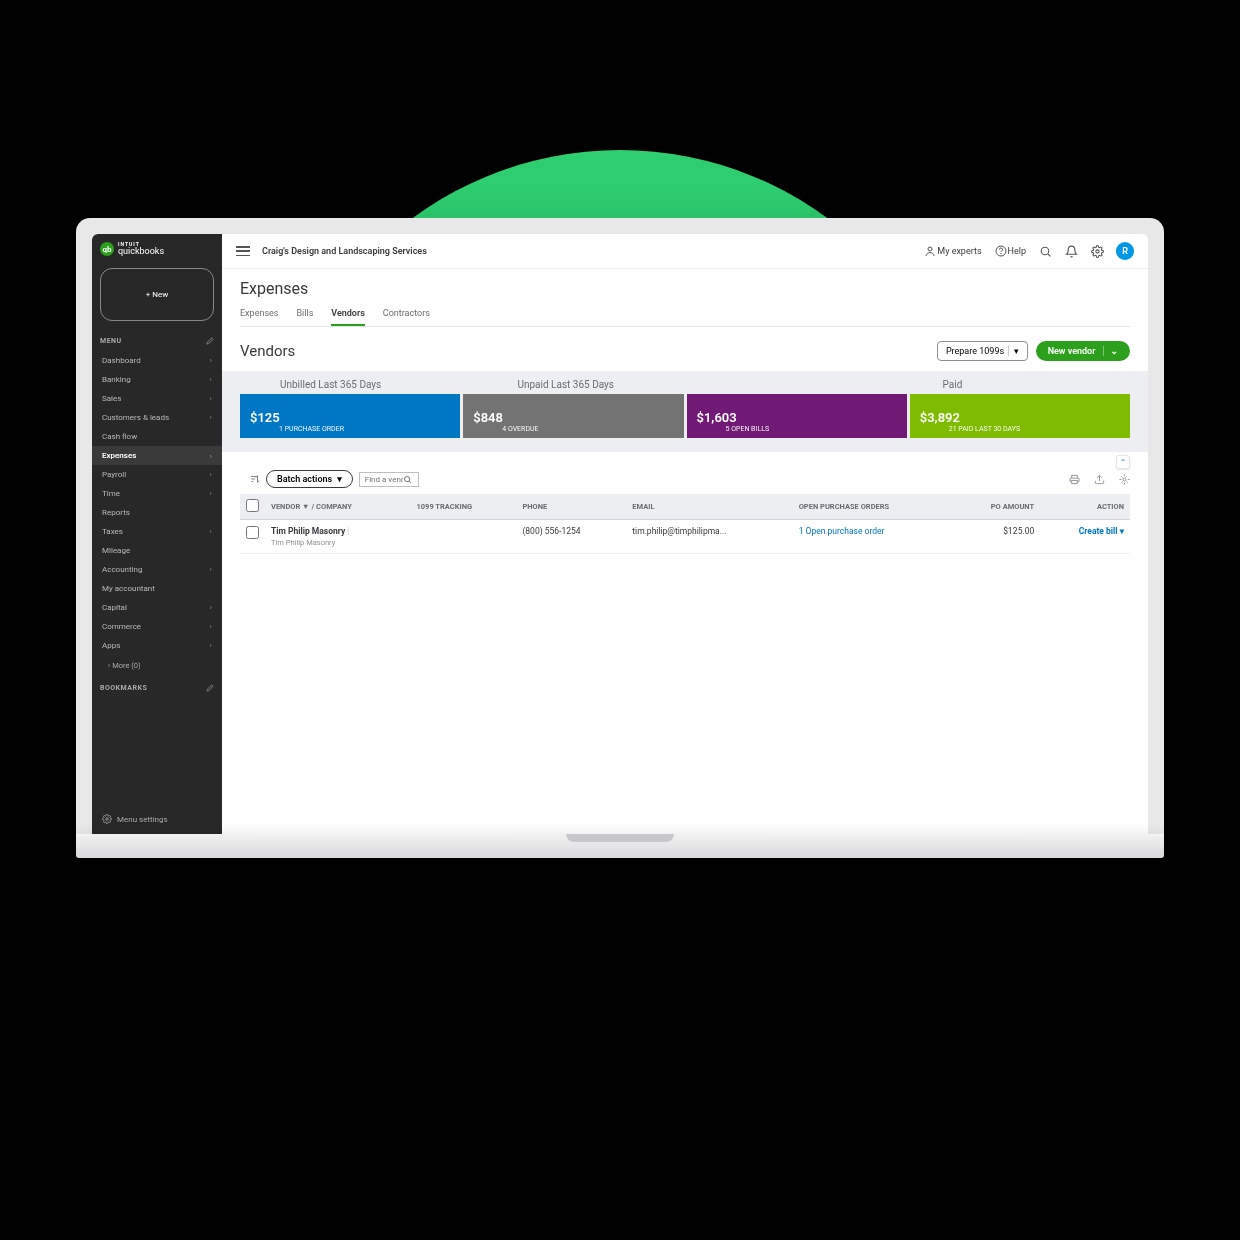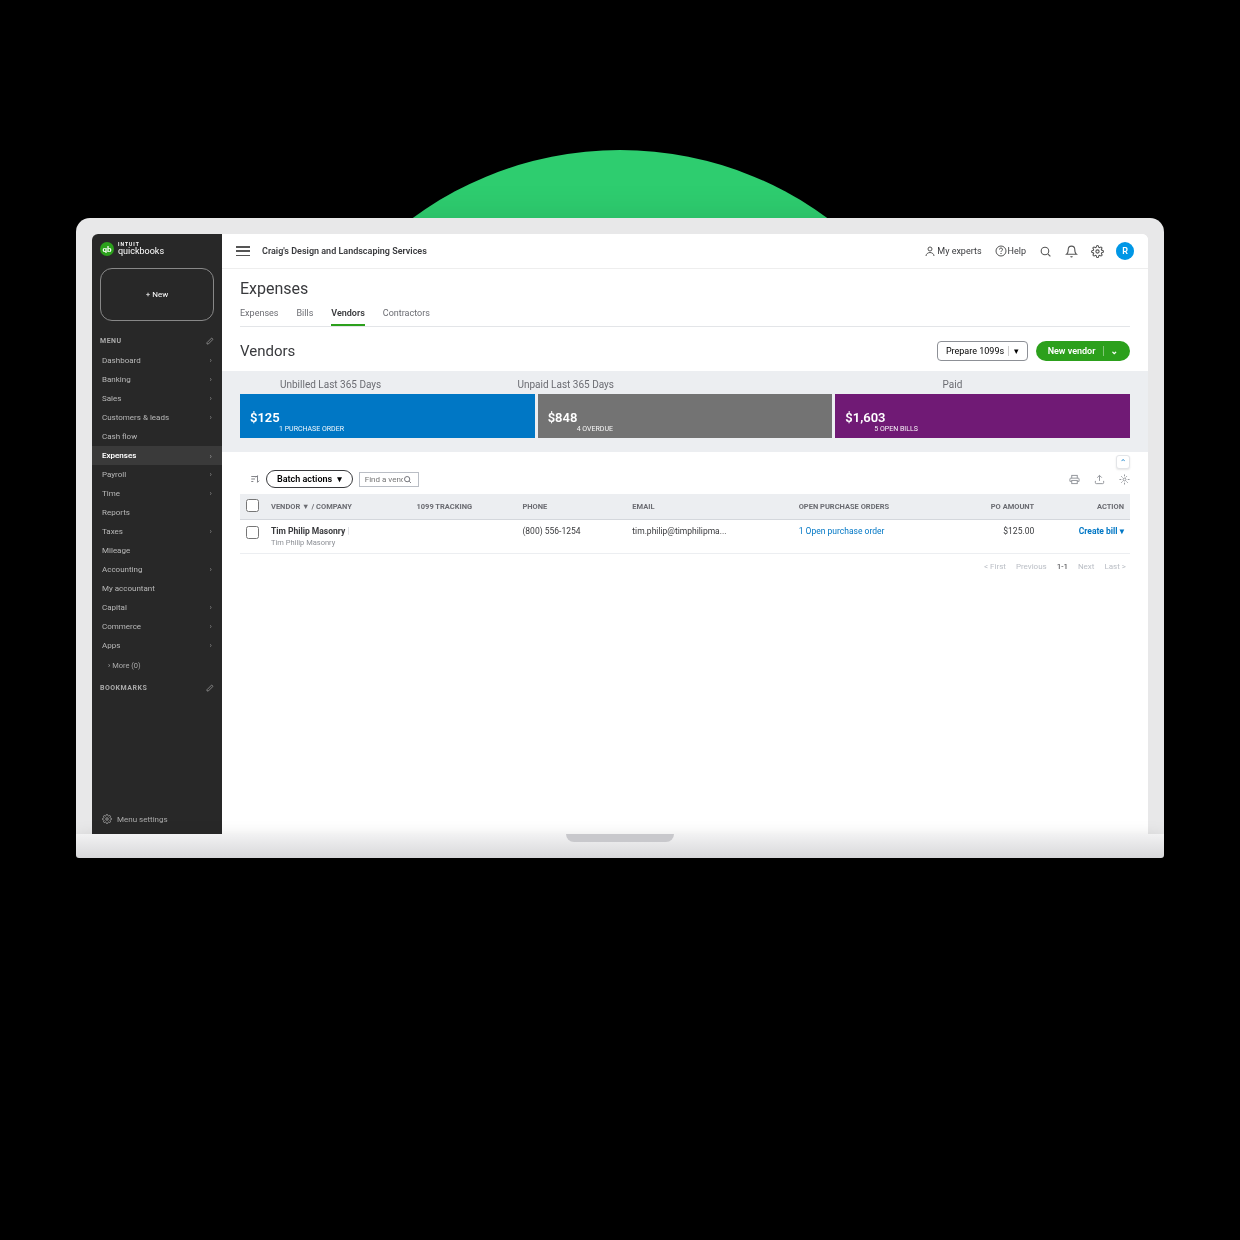--- a/index.html
+++ b/index.html
@@ -279,20 +279,24 @@
                   <div class="amt">$125</div>
                   <div class="sub">1 PURCHASE ORDER</div>
                 </div>
                 <div class="card orange">
                   <div class="amt">$848</div>
                   <div class="sub">4 OVERDUE</div>
                 </div>
                 <div class="card gray">
                   <div class="amt">$1,603</div>
                   <div class="sub">5 OPEN BILLS</div>
+                </div>
+                <div class="card green">
+                  <div class="amt">$3,892</div>
+                  <div class="sub">21 PAID LAST 30 DAYS</div>
                 </div>
               </div>
           </div>
 
           <div class="collapse-row">
             <div class="collapse-btn">⌃</div>
           </div>
 
 
           <div class="toolbar-row">
@@ -358,26 +362,19 @@
     <td></td>
     <td>(800) 556-1254</td>
     <td>tim.philip@timphilipma...</td>
     <td><span class="link">1 Open purchase order</span></td>
     <td class="po-col">$125.00</td>
     <td class="action-col"><span class="action-link">Create bill <span>▾</span></span></td>
                 </tr>
               </tbody>
           </table>
 
-          <div class="pagination">
-            <span>&lt; First</span>
-            <span>Previous</span>
-            <span class="cur">1-1</span>
-            <span>Next</span>
-            <span>Last &gt;</span>
-          </div>
         </div>
       </div>
 
     </div>
   </div>
   <div class="laptop-base"></div>
 </div>
 
 </body></html>

